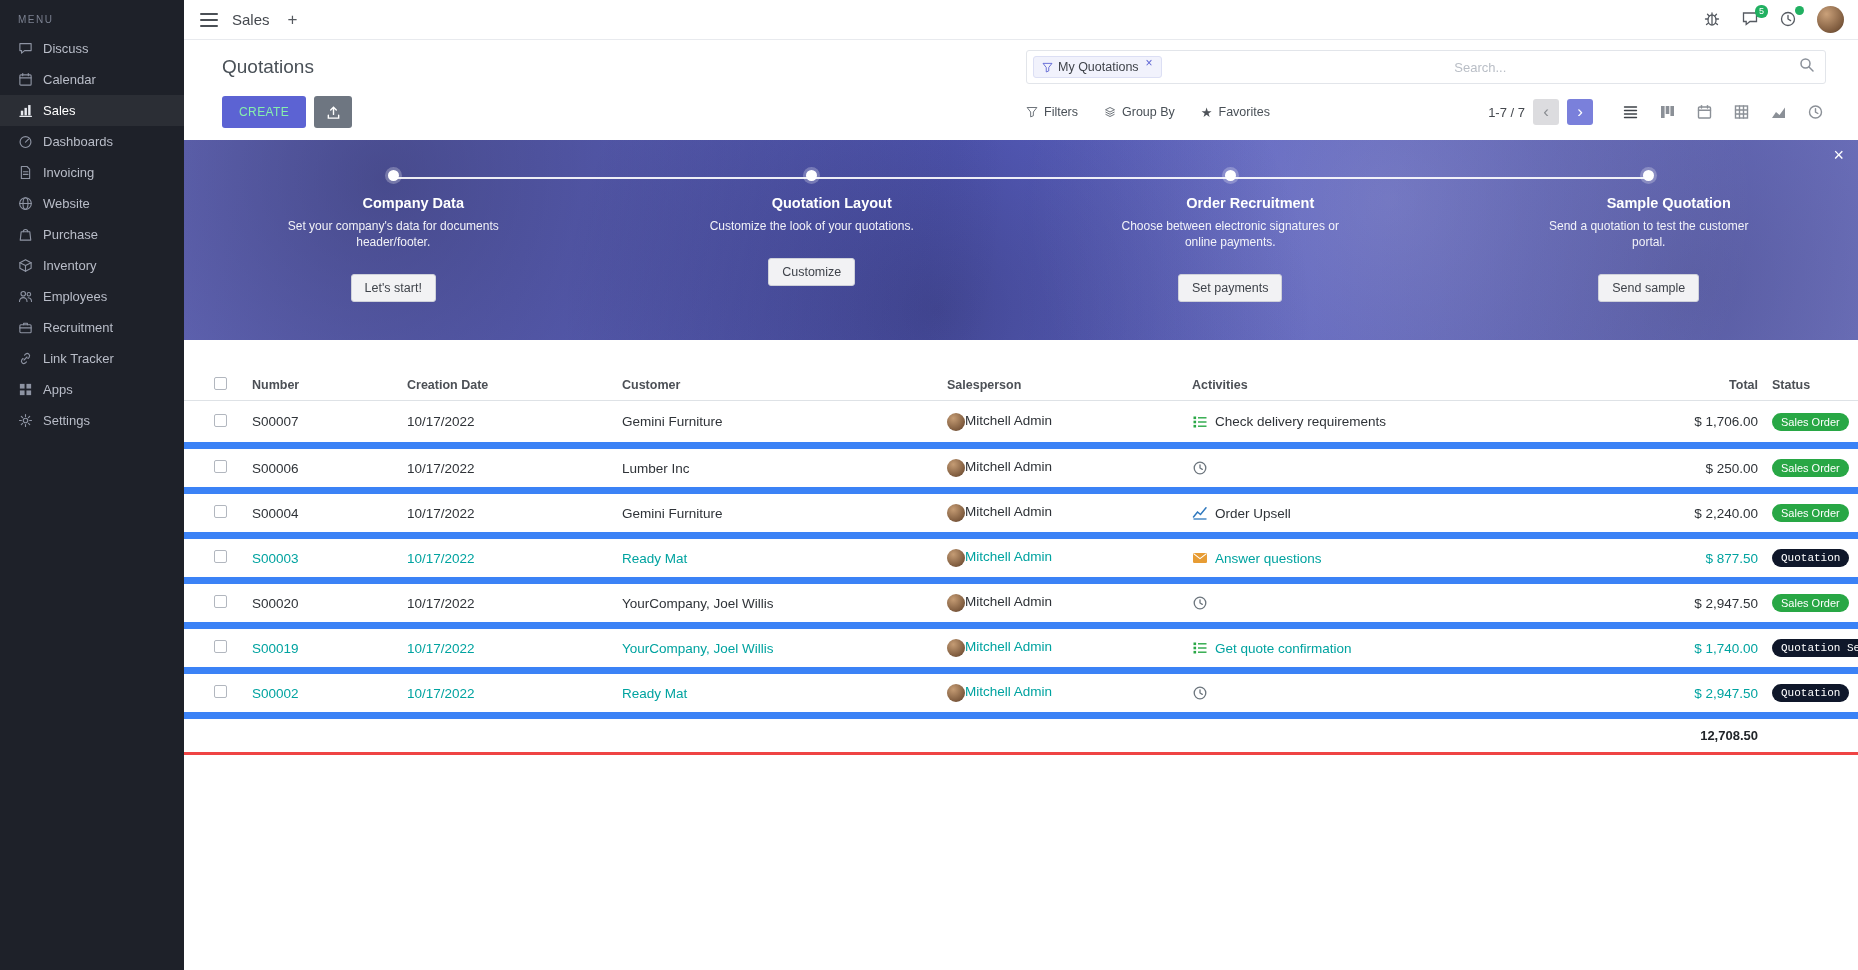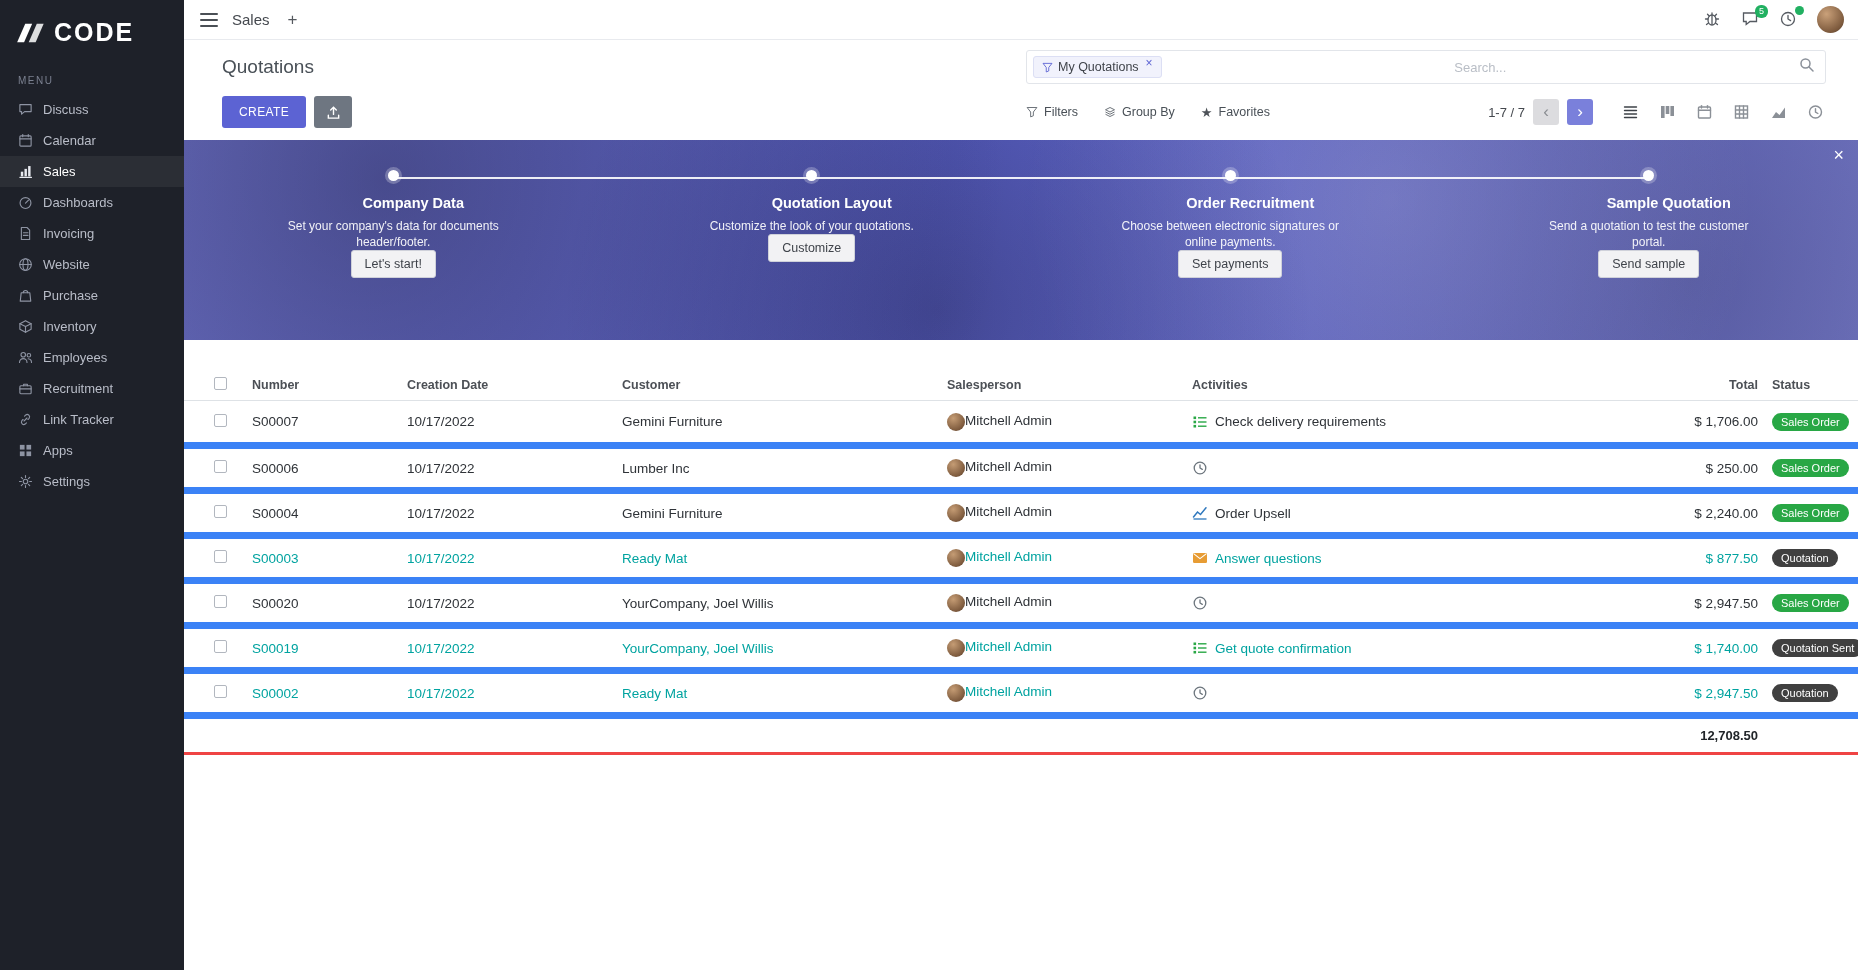--- a/index.html
+++ b/index.html
@@ -44,21 +44,21 @@
   .cp-title { font-size:19px; color:#495057; }
   .searchbox { margin-left:auto; width:800px; height:34px; border:1px solid #e2e5ea; border-radius:3px; display:flex; align-items:center; padding:0 10px 0 6px; gap:8px; background:#fff; }
   .chip { display:flex; align-items:center; gap:5px; background:#f1f2fc; border:1px solid #dcdff4; border-radius:3px; padding:3px 8px; font-size:12.5px; color:#3f434a; position:relative; cursor:pointer; }
   .chip svg { width:11px; height:11px; stroke:#5c63d3; fill:none; stroke-width:1.3; }
   .chip-x { color:#5c63d3; font-size:12px; margin-left:2px; position:relative; top:-4px; cursor:pointer; }
   .search-input { border:none; outline:none; flex:1; font-size:13px; color:#333; font-family:"Liberation Sans",sans-serif;text-align:center; }
   .search-input::placeholder { color:#b9bec6; }
   .mag svg { width:16px; height:16px; stroke:#8a9099; fill:none; stroke-width:1.5; stroke-linecap:round; cursor:pointer; }
 
   .cp-row2 { display:flex; align-items:center; margin-top:12px; }
-  .btn-create { background:#5c63d3; color:#ffffff; border:none; font-size:12px; letter-spacing:.4px; padding:9px 17px; border-radius:3px; cursor:pointer; font-family:"Liberation Sans",sans-serif; }
+  .btn-create { background:#5c63d3; color:#86efac; border:none; font-size:12px; letter-spacing:.4px; padding:9px 17px; border-radius:3px; cursor:pointer; font-family:"Liberation Sans",sans-serif; }
   .btn-upload { background:#6e7681; border:none; border-radius:3px; margin-left:8px; width:38px; height:32px; display:flex; align-items:center; justify-content:center; cursor:pointer; }
   .btn-upload svg { width:15px; height:15px; stroke:#fff; fill:none; stroke-width:1.5; stroke-linecap:round; }
   .cp-right { margin-left:auto; width:800px; display:flex; align-items:center; }
   .link-btn { display:flex; align-items:center; gap:6px; font-size:12.5px; color:#495057; cursor:pointer; margin-right:26px; }
   .link-btn svg { width:12px; height:12px; stroke:#5d646c; fill:none; stroke-width:1.2; }
   .star-glyph { color:#4d5258; font-size:13px; line-height:1; }
   .pager { margin-left:auto; display:flex; align-items:center; gap:8px; font-size:13px; color:#44484e; }
   .pg-btn { width:26px; height:26px; display:flex; align-items:center; justify-content:center; font-size:17px; border-radius:3px; cursor:pointer; user-select:none; }
   .pg-prev { background:#dcdcdf; color:#8a8d92; }
   .pg-next { background:#7a80db; color:#fff; }
@@ -77,59 +77,52 @@
       radial-gradient(circle at 72% 30%, rgba(235,235,255,.18), transparent 30%),
       radial-gradient(circle at 90% 70%, rgba(30,30,60,.35), transparent 45%),
       linear-gradient(100deg, #767bd8, #5a61c9 45%, #6d73d4 80%, #8287de);
   }
   .banner-close { position:absolute; top:6px; right:14px; font-size:18px; color:#fff; cursor:pointer; line-height:1; }
   .steps { display:flex; height:100%; position:relative; padding-top:30px; }
   .step-line { position:absolute; top:37px; left:12.5%; right:12.5%; height:2px; background:rgba(255,255,255,.9); }
   .step { width:25%; display:flex; flex-direction:column; align-items:center; text-align:center; position:relative; }
   .dot { width:11px; height:11px; border-radius:50%; background:#fff; margin-bottom:14px; position:relative; z-index:2; box-shadow:0 0 0 3px rgba(255,255,255,.25); }
   .b-title { font-size:14.5px; font-weight:bold; margin-bottom:7px;margin-left:40px; }
-  .b-desc { font-size:12px; line-height:1.35; color:rgba(255,255,255,.92); width:230px; margin-bottom:0;text-align:center; }
+  .b-desc { font-size:12px; line-height:1.35; color:rgba(255,255,255,.92); width:230px; margin-bottom:24px;text-align:center; }
   .b-btn { background:#f2f2f4; color:#3f434a; border:1px solid #cfd1da; border-radius:3px; font-size:12.5px; padding:6px 13px; cursor:pointer; font-family:"Liberation Sans",sans-serif; }
 
   
   .listview { margin-top:30px; }
   table { border-collapse:collapse; table-layout:fixed; width:1674px; }
   col.c0{width:64px} col.c1{width:155px} col.c2{width:215px} col.c3{width:325px}
   col.c4{width:245px} col.c5{width:425px} col.c6{width:155px} col.c7{width:90px}
   thead th { font-size:12.5px; color:#4c5056; font-weight:bold; text-align:left; padding:7px 4px; border-bottom:1px solid #dee2e6; }
   thead th.th-total { text-align:right; padding-right:10px; }
   tbody td { font-size:13.5px; color:#2f3338; height:45px; border-bottom:7px solid #3b82f6; padding:0 4px; vertical-align:middle; white-space:nowrap; overflow:hidden; }
   td.c-check, th.th-check { padding-left:30px; }
   input[type=checkbox] { appearance:none; width:13px; height:13px; border:1px solid #b2b7bf; border-radius:2px; background:#fff; cursor:pointer; }
   .c-total { text-align:right; padding-right:10px !important; }
   tr.muted td, tr.muted .cellname { color:#00a3a0; }
   .sp-cell { display:flex; align-items:flex-start; }
   .sp-avatar { width:18px; height:18px; min-width:18px; border-radius:50%; background:radial-gradient(circle at 35% 30%, #c59c74, #7d5a3d 70%, #503a2b); }
   .act-cell { display:flex; align-items:center; gap:7px; }
   .act-cell svg { width:16px; height:16px; min-width:16px; }
   .badge { display:inline-block; font-size:11px; color:#fff; padding:3px 9px; border-radius:10px; white-space:nowrap; }
   .badge.success { background:#28a745; }
-  .badge.info { background:#404040; }
+  .badge.info { background:#0f172a;font-family:Liberation Mono, monospace; }
   tfoot td { height:38px; border-bottom:3px solid #ef4444; font-size:13px; }
   .sum { font-weight:bold; color:#212529; }
   .c-status { padding-right:0 !important; }
 </style>
 </head>
 <body>
 
 <div class="app">
 
   <div class="sidebar">
-    <div class="s-logo">
-      <svg class="s-logo-mark" viewBox="0 0 26 20">
-        <polygon points="8,2 14,2 7,18 1,18" fill="#ffffff"></polygon>
-        <polygon points="18,2 24,2 17,18 11,18" fill="#ffffff" opacity="0.85"></polygon>
-      </svg>
-      <span class="s-logo-text">CODE</span>
-    </div>
     <div class="menu-label">MENU</div>
 
     <div class="s-item">
       <svg viewBox="0 0 16 16">
           <path d="M2 2.8h12v7.4H7l-3.2 2.8v-2.8H2z"></path>
         </svg>
       <span>Discuss</span>
     </div>
     <div class="s-item">
       <svg viewBox="0 0 16 16">

